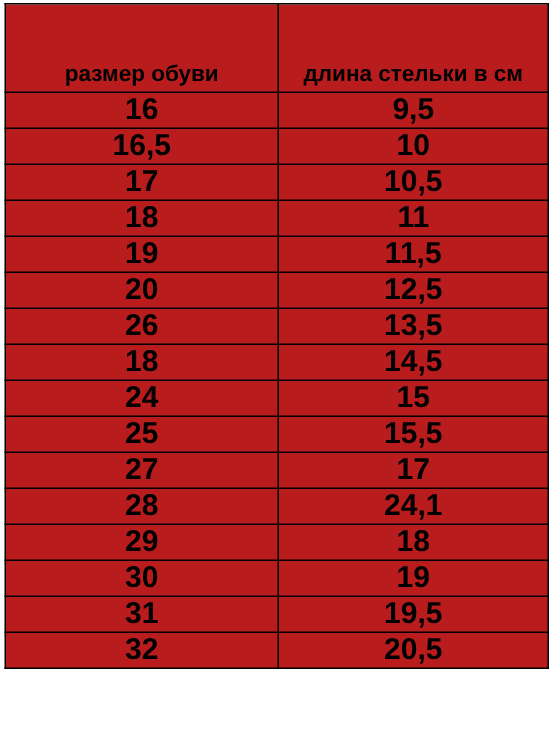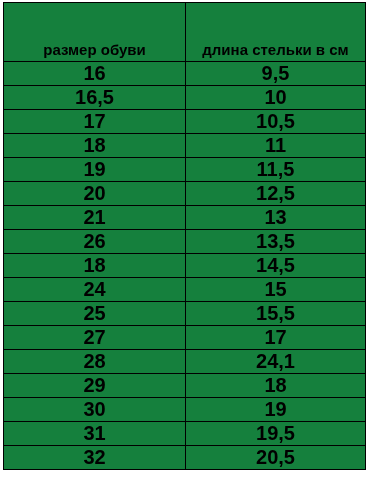--- a/index.html
+++ b/index.html
@@ -26,21 +26,21 @@
 
   #size-chart-table col.col-left  { width: 182px; }
   #size-chart-table col.col-right { width: 180px; }
 
   #size-chart-table th,
   #size-chart-table td {
     border: 1px solid #000000;
     text-align: center;
     color: #000000;
     font-weight: bold;
-    background: #15803d;
+    background: #b91c1c;
     padding: 0;
   }
 
   #size-chart-table thead th {
     height: 55px;
     vertical-align: bottom;
     padding-bottom: 3px;
     font-size: 15px;
     letter-spacing: 0px;
   }
@@ -92,24 +92,20 @@
       </tr>
       <tr>
         <td>19</td>
         <td>11,5</td>
       </tr>
       <tr>
         <td>20</td>
         <td>12,5</td>
       </tr>
       <tr>
-        <td>21</td>
-        <td>13</td>
-      </tr>
-      <tr>
         <td>26</td>
         <td>13,5</td>
       </tr>
       <tr>
         <td>18</td>
         <td>14,5</td>
       </tr>
       <tr>
         <td>24</td>
         <td>15</td>

